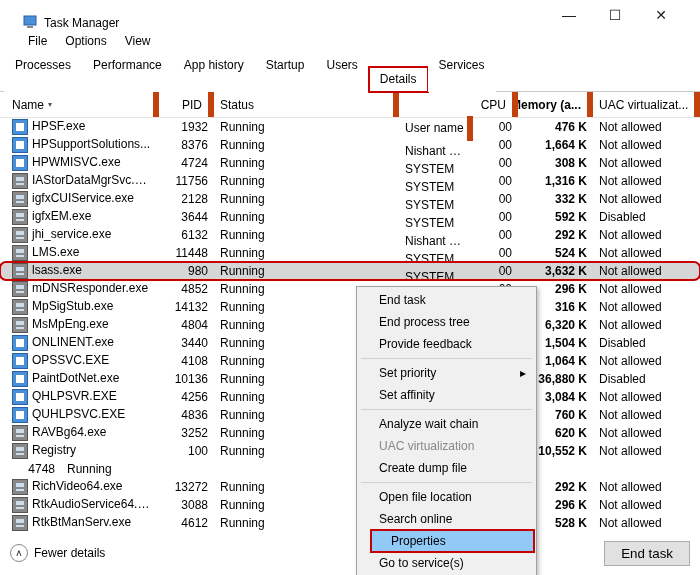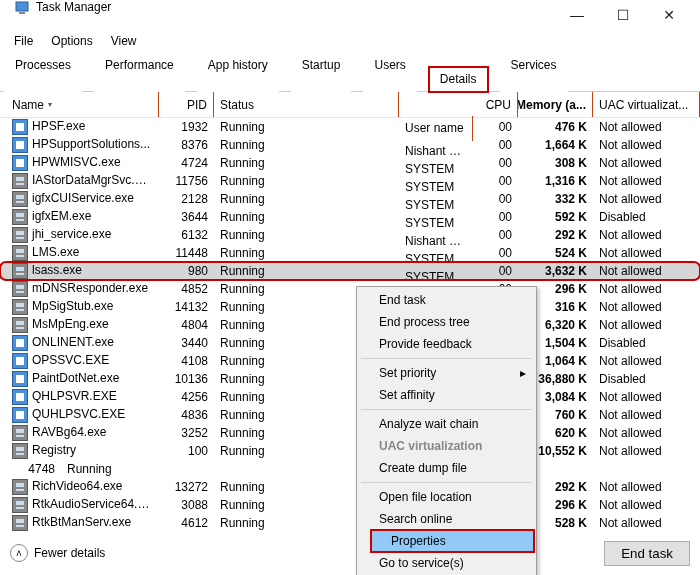--- a/index.html
+++ b/index.html
@@ -1,45 +1,45 @@
 <!DOCTYPE html>
 <html><head>
 <meta charset="utf-8">
 <style>
 * { box-sizing: border-box; margin: 0; padding: 0; font-family: "Segoe UI", Tahoma, sans-serif; }
 body { background: #fff; width: 700px; height: 575px; overflow: hidden; position: relative; font-size: 12px; }
-.titlebar { display: flex; align-items: flex-start; height: 30px; padding: 0 8px; }
+.titlebar { display: flex; align-items: flex-end; height: 30px; padding: 0 16px; }
 .titlebar .icon { width: 16px; height: 16px; margin: 0 6px; display:inline-block; }
 .titlebar .title { flex: 1; color: #000; font-size: 12px; }
 .winctrl { display: flex; }
 .winctrl div { width: 46px; height: 30px; display:flex; align-items:center; justify-content:center; font-size:14px; color:#222; }
-.menubar { display:flex; padding: 2px 6px; gap: 2px; }
+.menubar { display:flex; padding: 2px 20px; gap: 2px; }
 .menubar div { padding: 2px 8px; color:#000; }
-.tabs { display:flex; border-bottom: 1px solid #ccc; padding-left: 4px; position:relative;gap:12px; }
+.tabs { display:flex; border-bottom: 1px solid #ccc; padding-left: 4px; position:relative; }
 .tab { padding: 4px 10px 5px 10px; border:1px solid transparent; position:relative; top:1px; background:#fff;}
 .tab.active { border-color:#ccc; border-bottom-color:#fff; }
 .tab.boxed { outline: 2px solid #c80000; outline-offset:-1px;margin-top:14px;}
 .grid { width:100%; }
 .hdr { display:flex; border-bottom:1px solid #e5e5e5; height:26px; align-items:center; padding-left:6px;}
-.hdr > div { display:flex; align-items:center; padding:0 6px; color:#000; border-right:1px solid #c2410c; height:100%; overflow:hidden; white-space:nowrap;}
+.hdr > div { display:flex; align-items:center; padding:0 6px; color:#000; border-right:6px solid #c2410c; height:100%; overflow:hidden; white-space:nowrap;}
 .hdr .sort::after { content:"▾"; font-size:8px; margin-left:4px; color:#555;}
 .col-name{width:153px;} .col-pid{width:55px; justify-content:flex-end;} .col-status{width:185px;} .col-user{width:74px;margin-top:47px;} .col-cpu{width:45px; justify-content:flex-end;} .col-mem{width:75px; justify-content:flex-end;font-weight:bold;} .col-uac{flex:1;}
 .rows { }
 .row { display:flex; height:18px; align-items:center; padding-left:6px;}
 .row > div { padding:0 6px; overflow:hidden; white-space:nowrap; text-overflow:ellipsis;}
 .row .col-pid, .row .col-cpu, .row .col-mem { text-align:right; }
 .row.sel { background:#d6d6d6; outline:2px solid #c80000; outline-offset:-1px;border-radius:6px;}
 .picon { width:16px; height:16px; display:inline-block; vertical-align:middle; margin-right:4px; background:#4a90d9; border:1px solid #2a5fa0; position:relative;}
 .picon.app::after{content:""; position:absolute; inset:3px; background:#fff;}
 .picon.sys{background:#888; border-color:#555;}
 .picon.sys::after{content:""; position:absolute; left:3px;right:3px;top:3px;bottom:7px;background:#cde;}
 .picon.sys::before{content:""; position:absolute; left:3px;right:3px;bottom:3px;height:2px;background:#cde;}
 .ctxmenu { position:absolute; left:356px; top:286px; width:181px; background:#f0f0f0; border:1px solid #a0a0a0; box-shadow:2px 2px 4px rgba(0,0,0,0.25); padding:2px; z-index:10;}
 .ctxmenu .mi { padding:4px 20px; color:#000; position:relative;}
-.ctxmenu .mi.dis { color:#888;font-weight:bold;}
+.ctxmenu .mi.dis { color:#888;}
 .ctxmenu .mi.arrow::after{content:"▸"; position:absolute; right:8px;}
 .ctxmenu .sep{height:1px; background:#d0d0d0; margin:3px 2px;}
 .ctxmenu .mi.hl{background:#91c9f7; outline:2px solid #c80000; outline-offset:-1px;margin-left:12px;}
 .footer{position:absolute; bottom:6px; left:0; right:0; display:flex; align-items:center; padding:0 10px; height:32px;}
 .footer .fewer{display:flex; align-items:center; gap:6px;}
 .footer .chev{width:18px;height:18px;border:1px solid #888;border-radius:50%;display:flex;align-items:center;justify-content:center;font-size:10px;}
 .footer .btn{margin-left:auto; border:1px solid #adadad; background:#e1e1e1; padding:4px 16px;}
 </style>
 </head>
 <body>

